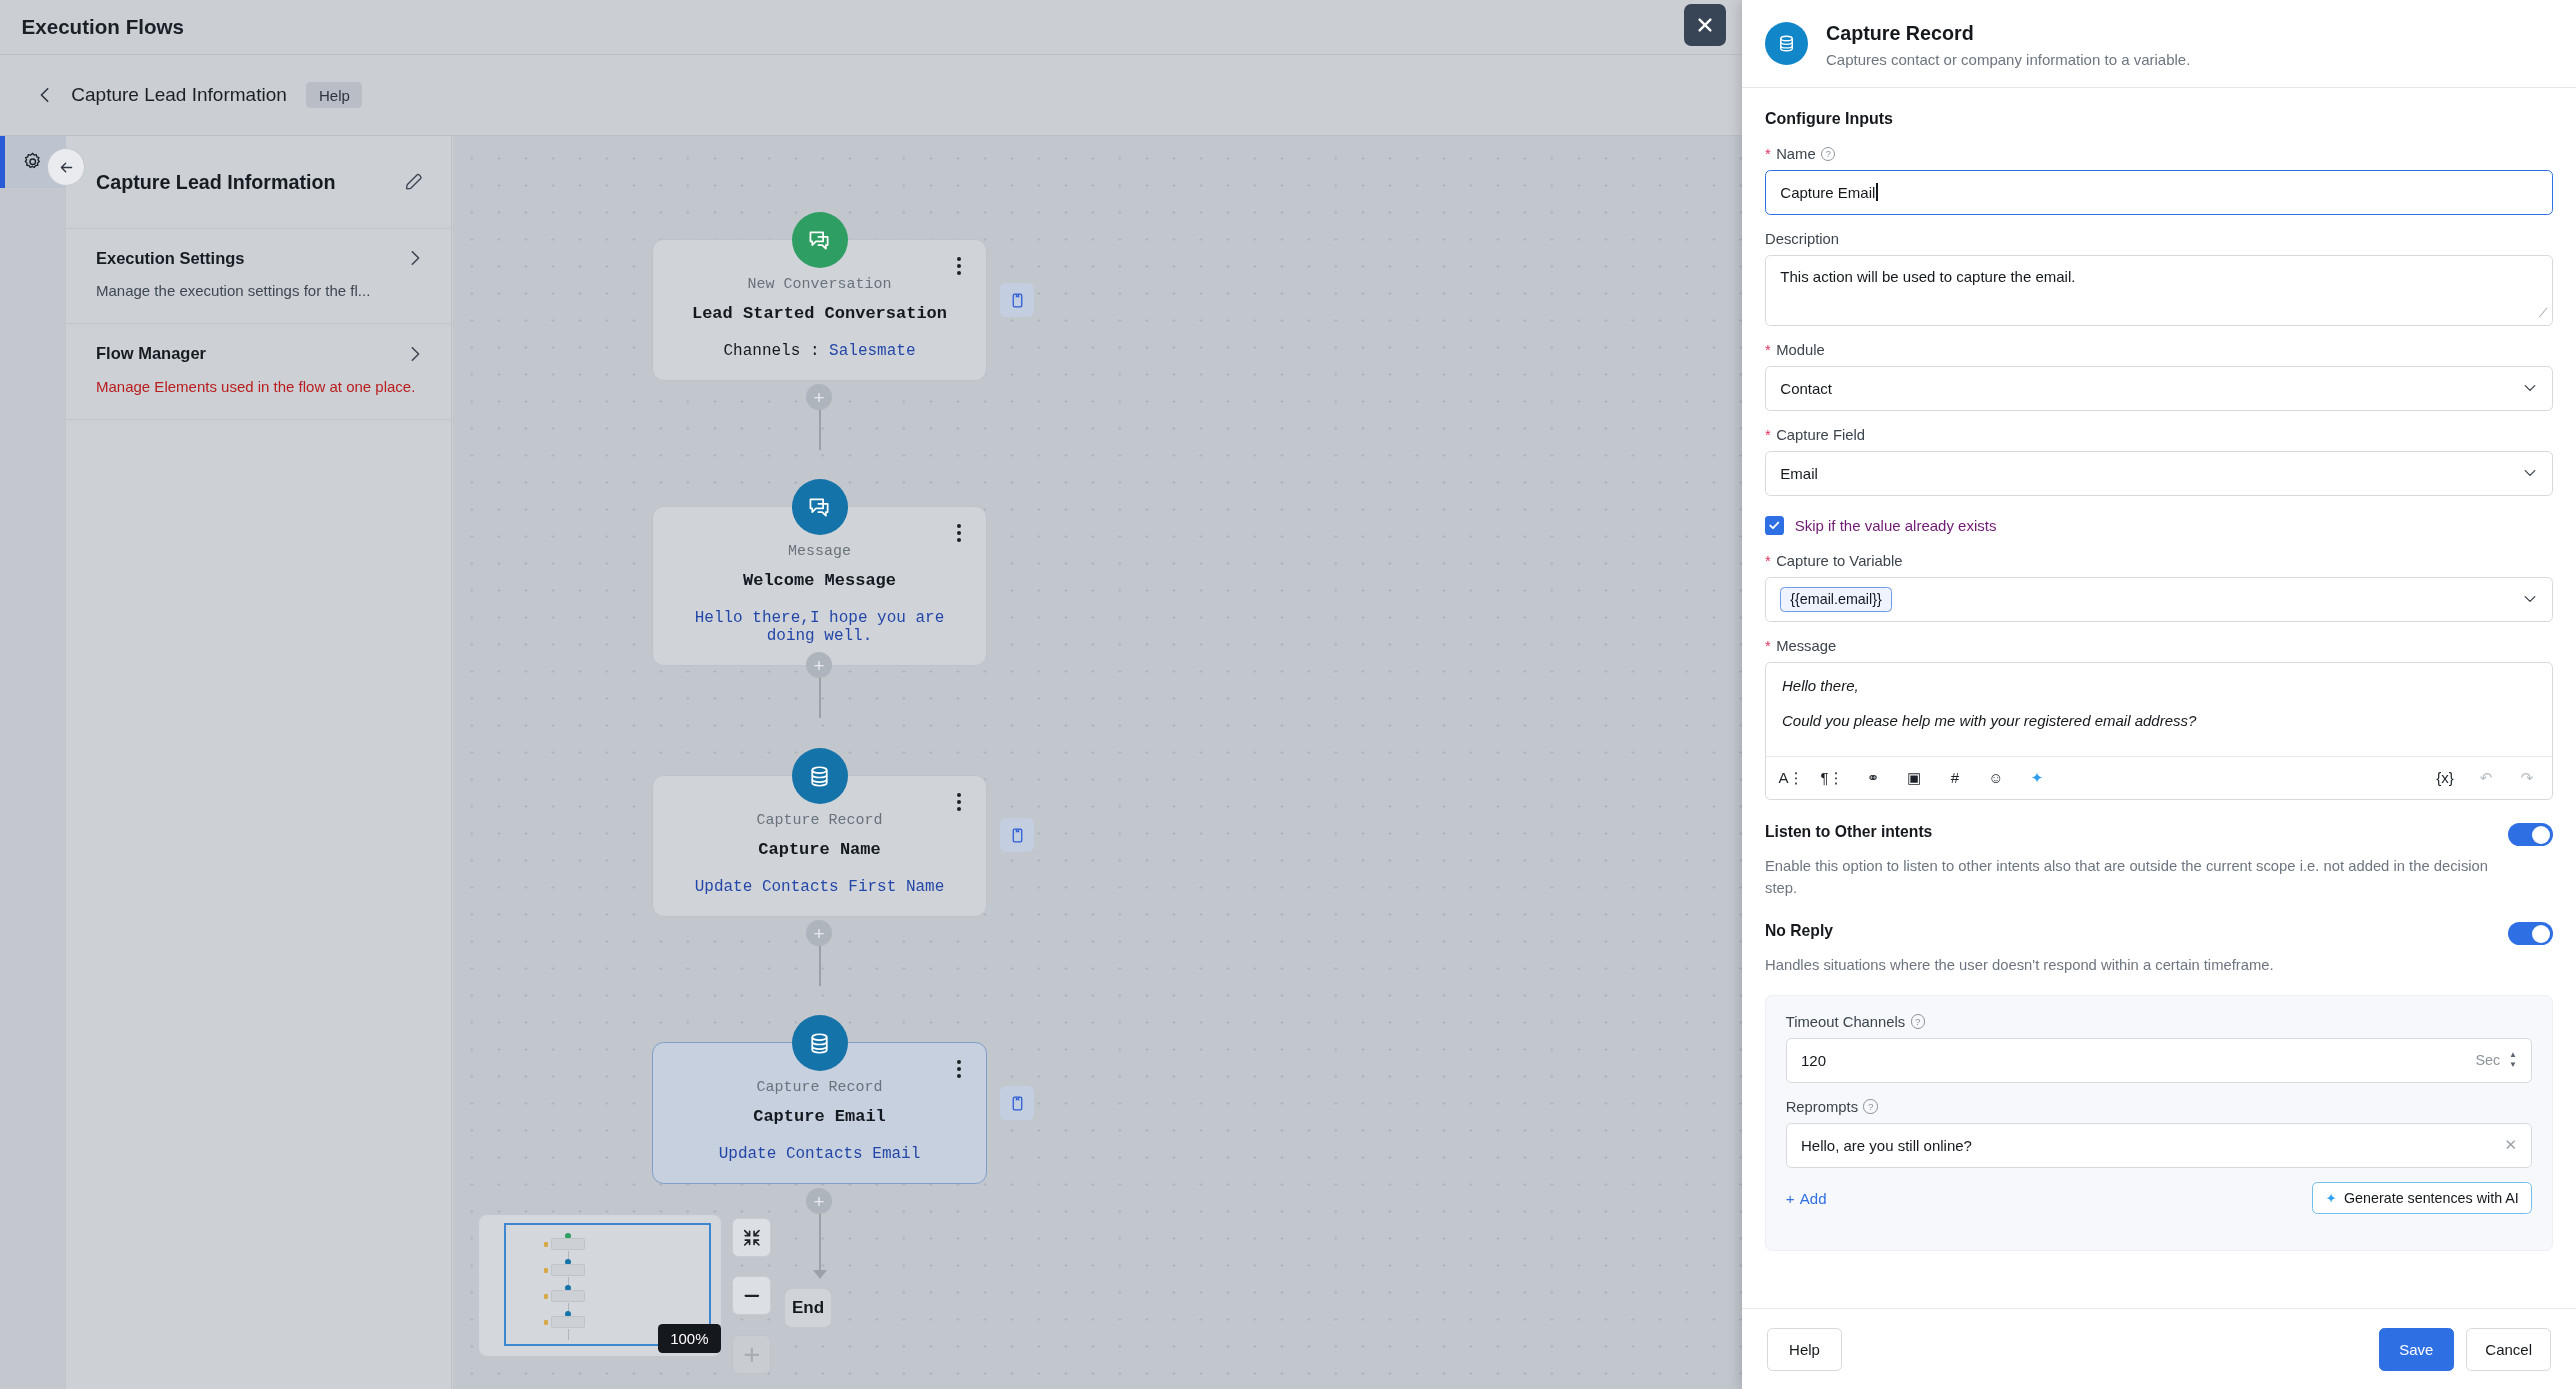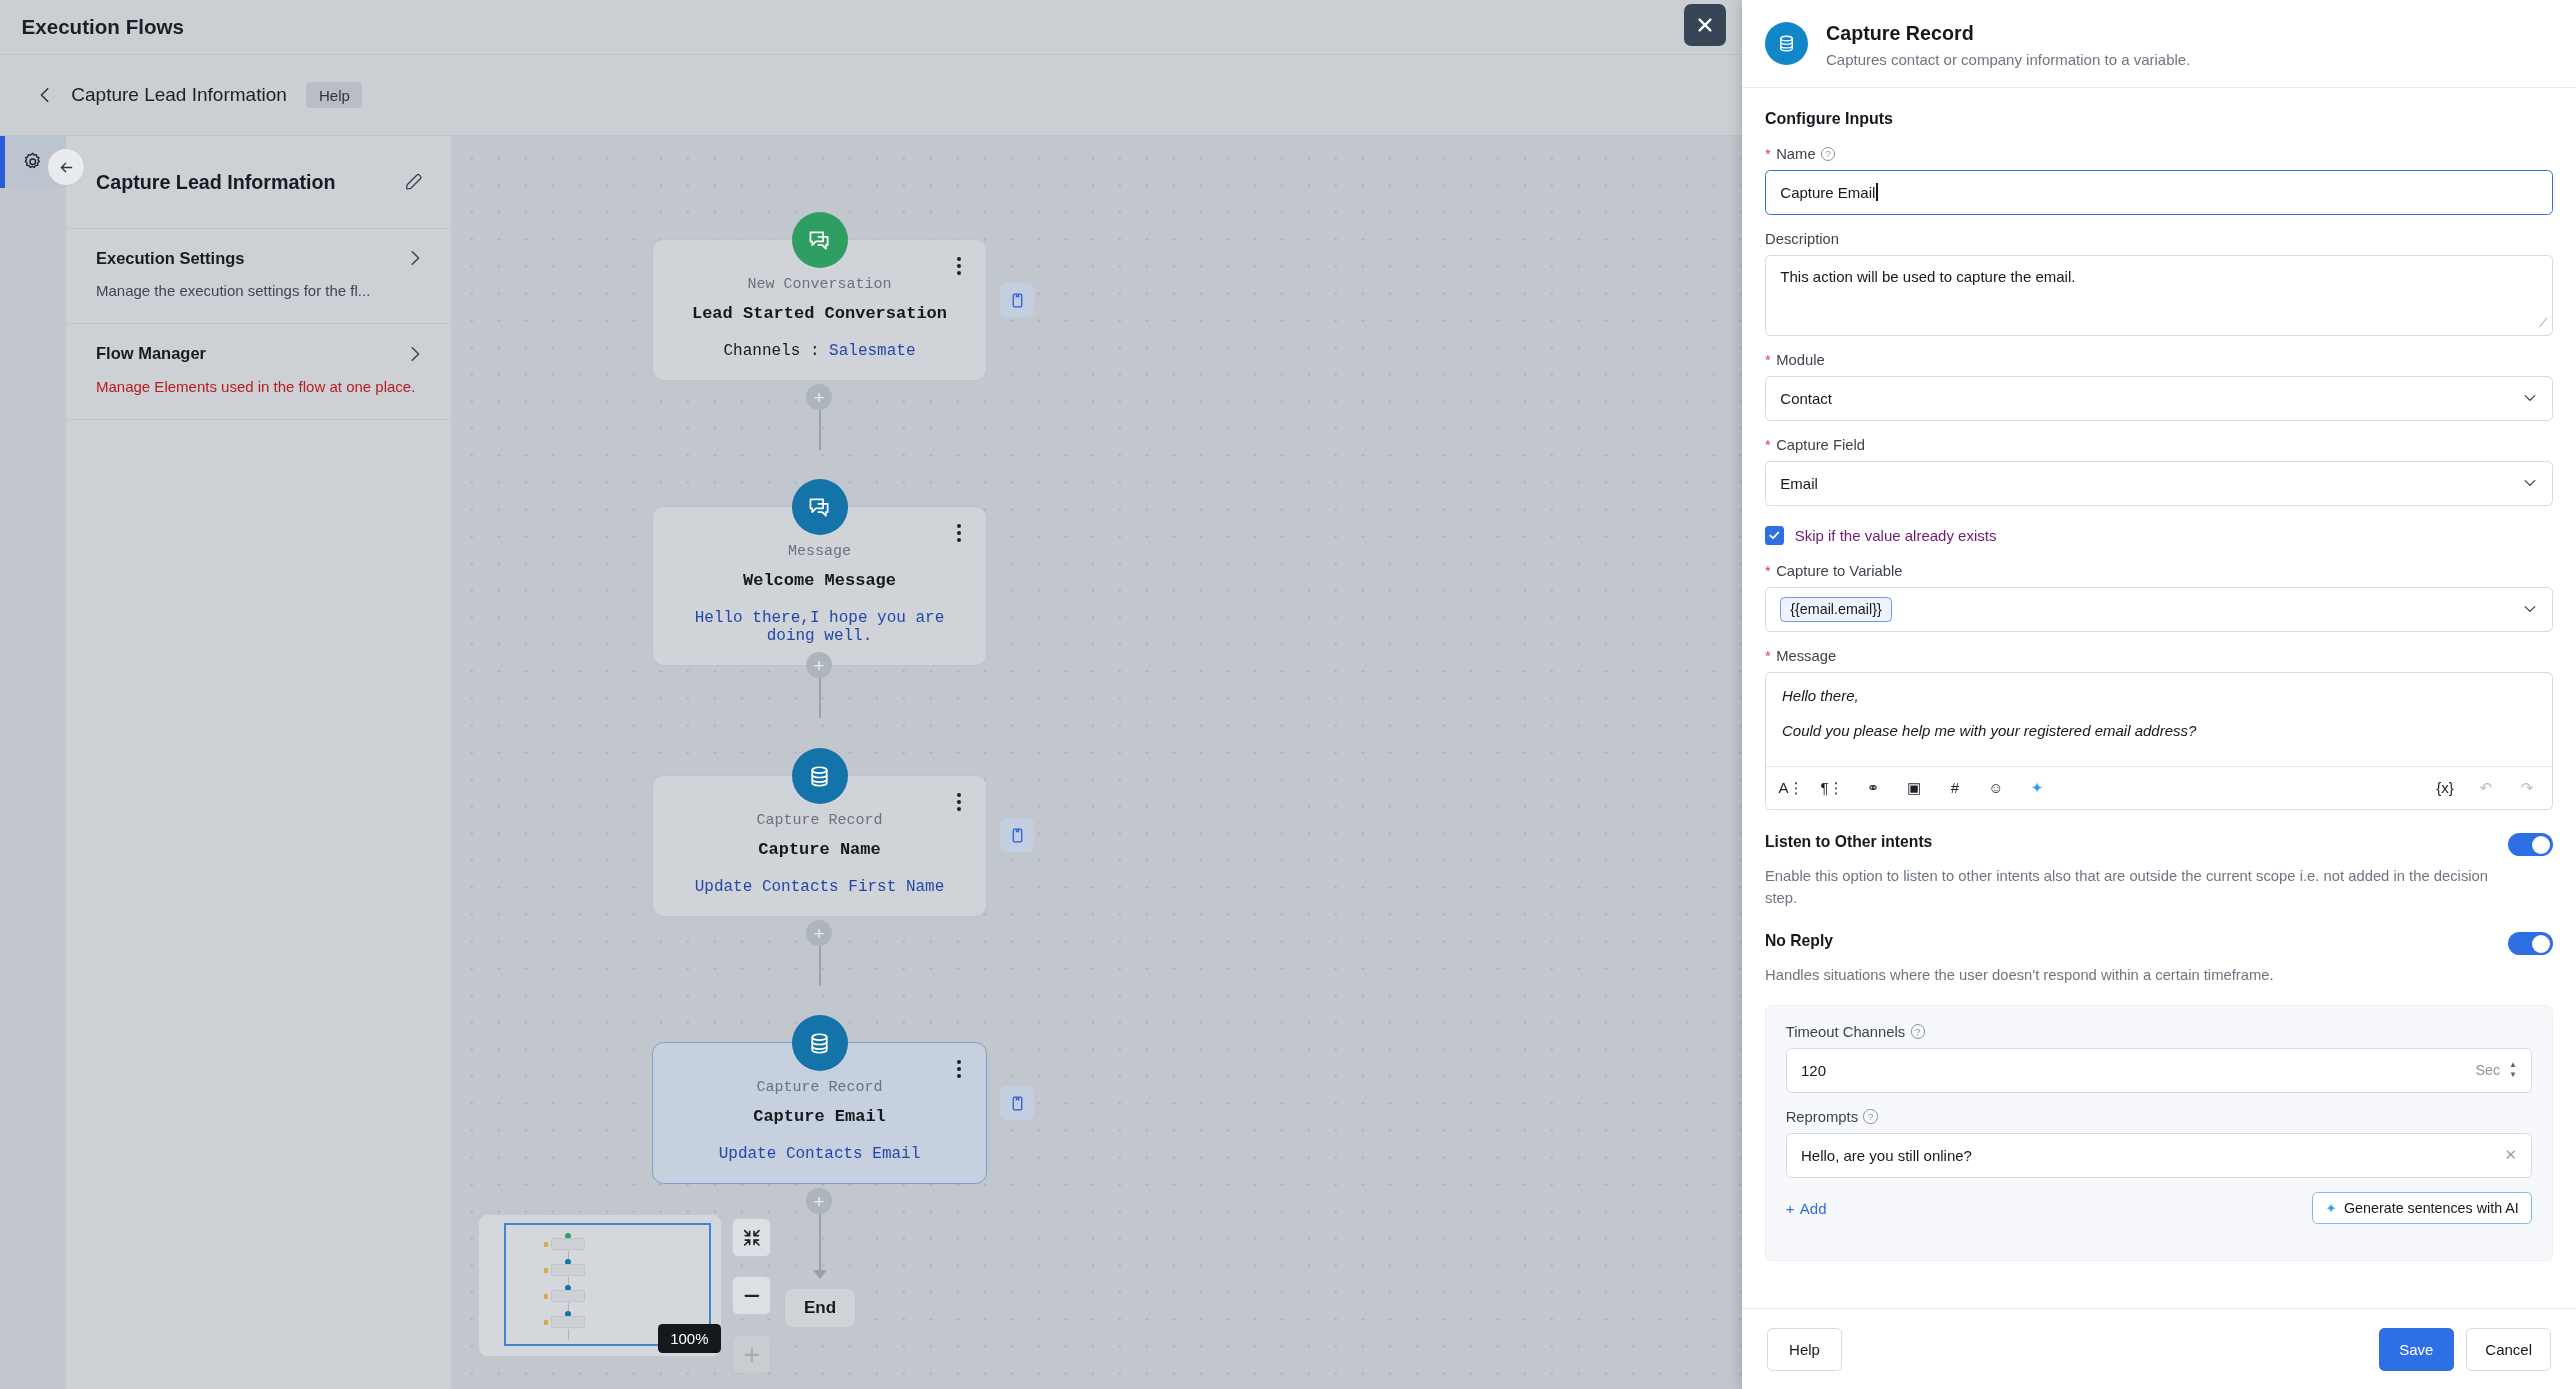--- a/index.html
+++ b/index.html
@@ -161,21 +161,21 @@
     background: #aeb4bb; color: #e7e9ec;
     display: flex; align-items: center; justify-content: center;
     font-size: 19px; line-height: 1;
   }
   .arrow-head {
     position: absolute; width: 0; height: 0;
     border-left: 7.2px solid transparent; border-right: 7.2px solid transparent;
     border-top: 9.8px solid #9ba1a9;
   }
   .end-node {
-    position: absolute; width: 70px; height: 38px; border-radius: 7.2px;
+    position: absolute; width: 46px; height: 38px; border-radius: 7.2px;
     background: #d0d4d9; display: flex; align-items: center; justify-content: center;
     font-size: 17px; font-weight: bold; color: #14191f;
   }
 
   
   .minimap {
     position: absolute; left: 478px; top: 1214px;
     width: 244px; height: 143px; border-radius: 9px;
     background: #d4d8dc; border: 0.9px solid #c3c8ce;
   }
@@ -237,21 +237,21 @@
     font-size: 9.8px; display: inline-flex; align-items: center; justify-content: center;
   }
   .inp {
     width: 100%; height: 45px; border: 0.9px solid #d6dade; border-radius: 5.4px;
     background: #fff; font-size: 15px; color: #15191e;
     padding: 0 14.3px; display: flex; align-items: center;
   }
   .inp.focused { border: 1.4px solid #2f6fe4; }
   .caret { display: inline-block; width: 1.3px; height: 18px; background: #15191e; margin-left: 0.9px; }
   .ta {
-    width: 100%; height: 81px; border: 0.9px solid #d6dade; border-radius: 5.4px;
+    width: 100%; height: 71px; border: 0.9px solid #d6dade; border-radius: 5.4px;
     background: #fff; font-size: 15px; color: #15191e; padding: 12.5px 14.3px;
     position: relative;
   }
   .ta-grip { position: absolute; right: 4.5px; bottom: 3.6px; color: #8b939c; font-size: 12.5px; transform: rotate(0deg); }
   .sel {
     width: 100%; height: 45px; border: 0.9px solid #d6dade; border-radius: 5.4px;
     background: #fff; font-size: 15px; color: #15191e;
     padding: 0 14.3px; display: flex; align-items: center; justify-content: space-between;
   }
   .chev-d { color: #3c444d; }

